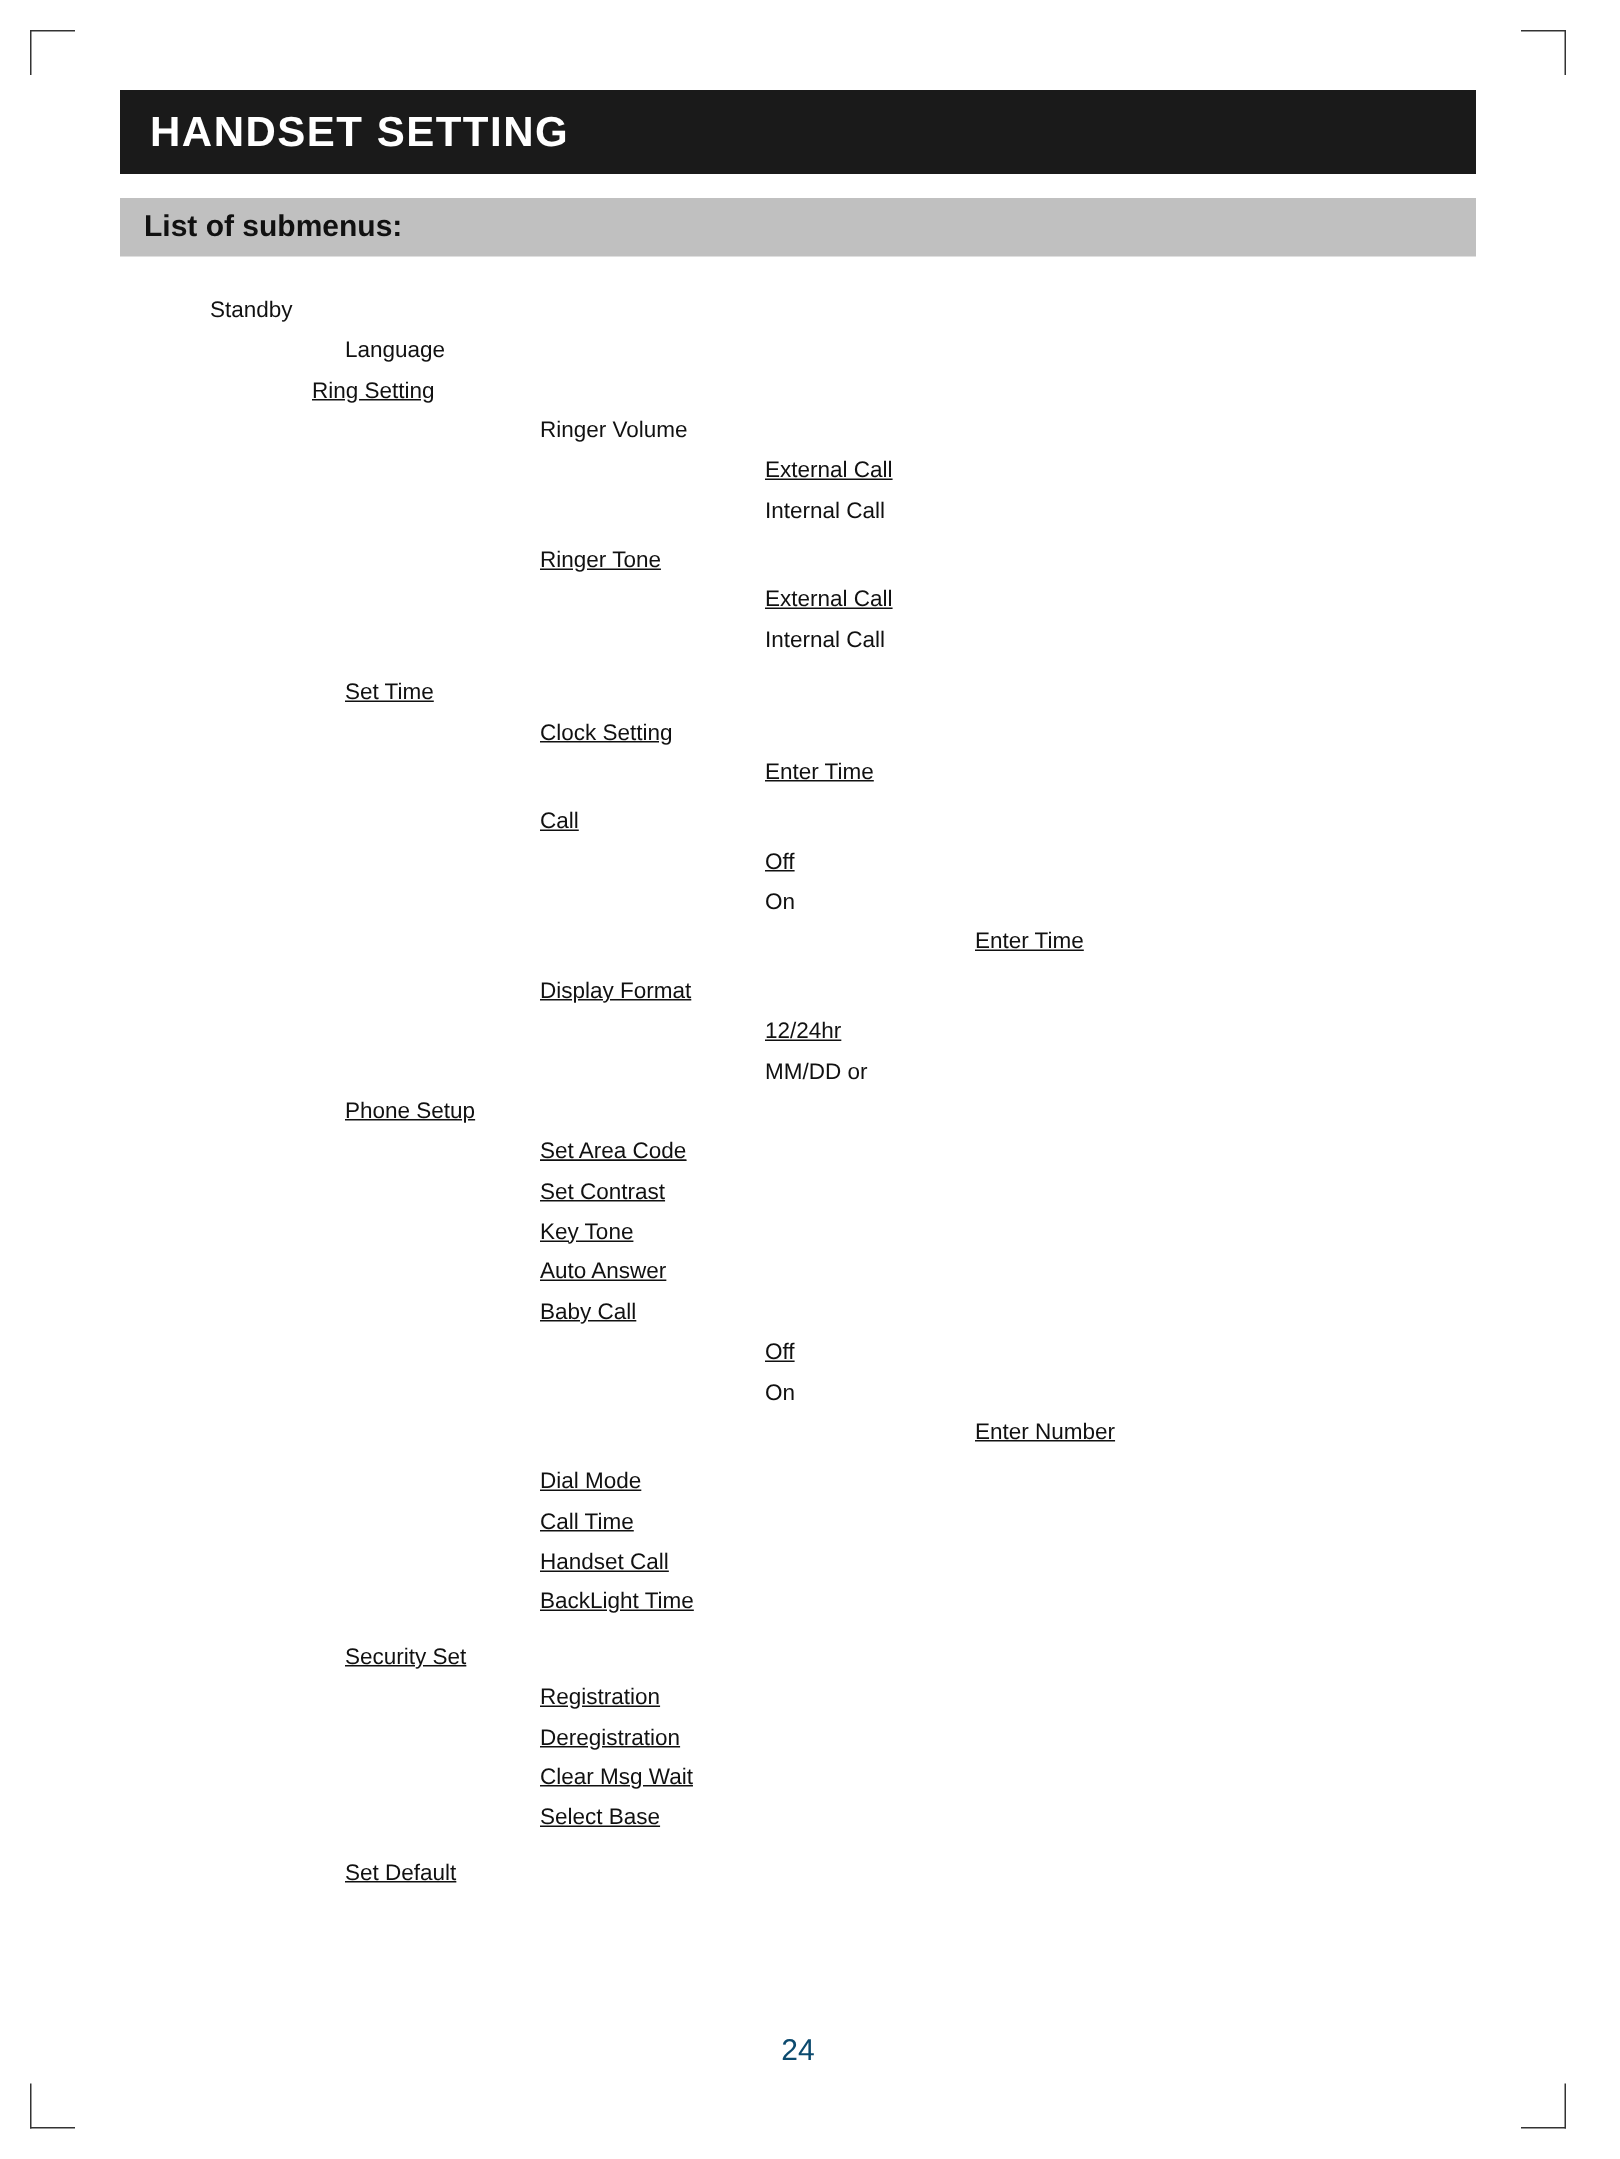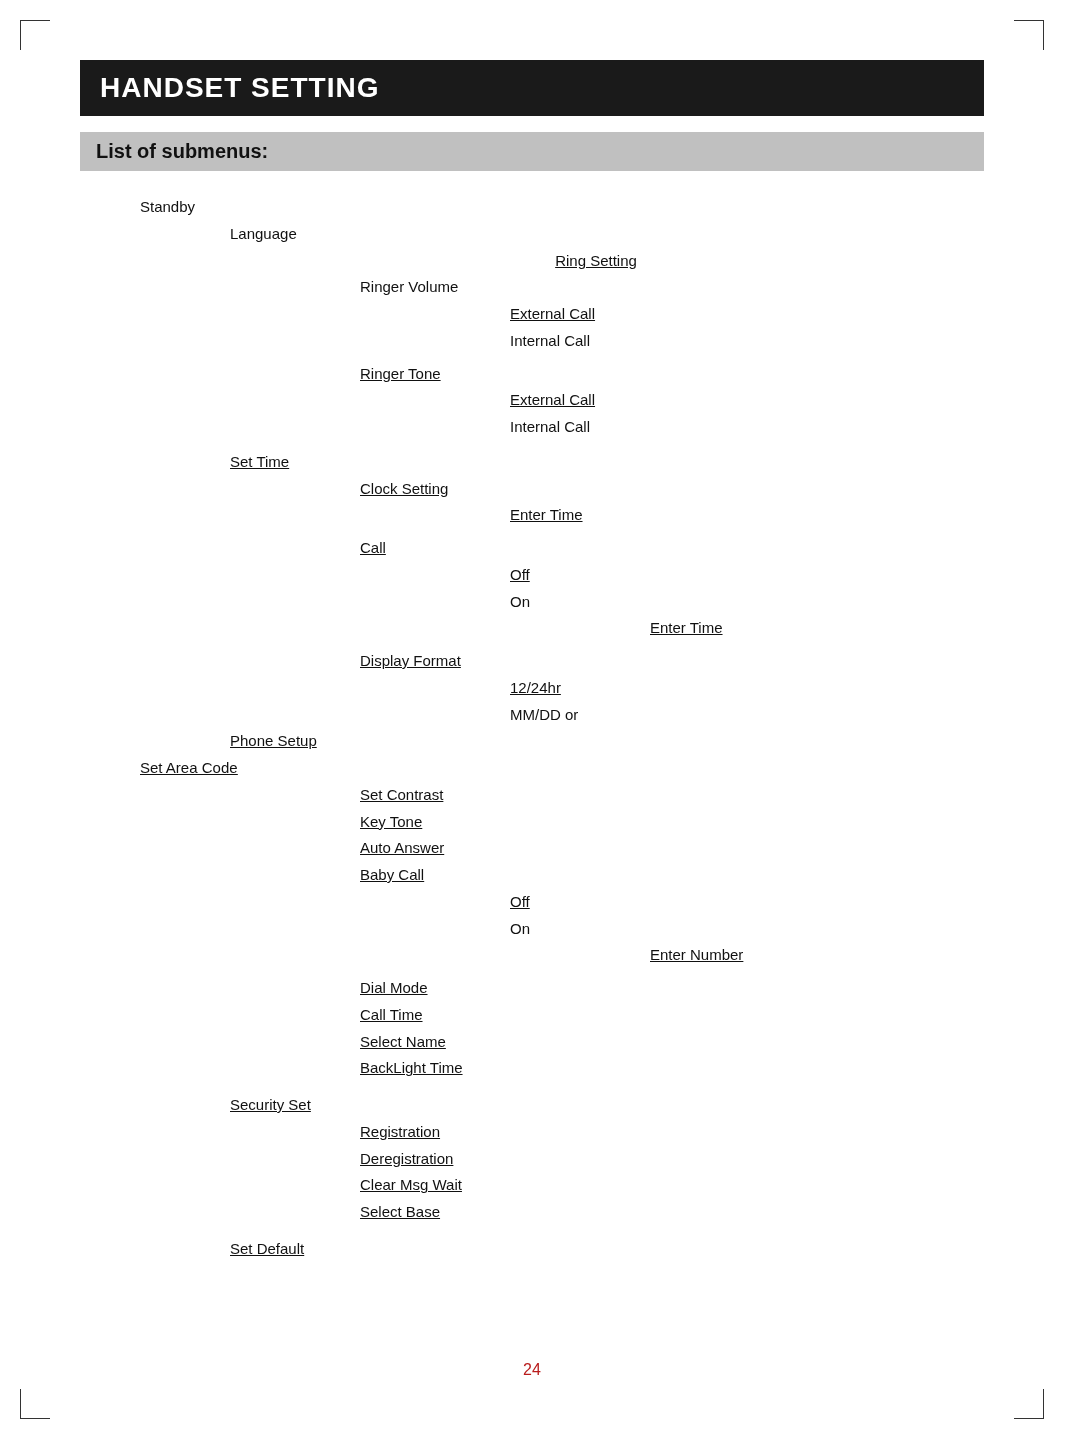--- a/index.html
+++ b/index.html
@@ -80,23 +80,23 @@
       font-weight: 700;
       font-family: Arial, sans-serif;
       color: #111;
     }
 
     .page-number {
       position: absolute;
       bottom: 60px;
       left: 50%;
       transform: translateX(-50%);
-      font-size: 16px;
-      font-family: Arial, sans-serif;
-      color: #b91c1c;
+      font-size: 20px;
+      font-family: Arial, sans-serif;
+      color: #0c4a6e;
     }
 
   </style>
 </head>
 <body>
 
 <div class="page-container">
 
   <div class="corner corner-tl"></div>
   <div class="corner corner-tr"></div>
@@ -114,21 +114,21 @@
   <div style="padding-left: 60px; font-size: 15px; font-family: Arial, sans-serif; color: #111; line-height: 1.65;">
 
     <div style="margin-left: 0px; margin-bottom: 2px;">
       <span>Standby</span>
     </div>
 
     <div style="margin-left: 90px; margin-bottom: 2px;">
       <span>Language</span>
     </div>
 
-    <div style="margin-left: 68px; margin-bottom: 2px; text-align: center;">
+    <div style="margin-left: 68px; margin-bottom: 2px;">
       <span style="text-decoration: underline;">Ring Setting</span>
     </div>
 
     <div style="margin-left: 220px; margin-bottom: 2px;">
       <span>Ringer Volume</span>
     </div>
 
     <div style="margin-left: 370px; margin-bottom: 2px;">
       <span style="text-decoration: underline;">External Call</span>
     </div>
@@ -186,21 +186,21 @@
     </div>
 
     <div style="margin-left: 370px; margin-bottom: 2px;">
       <span>MM/DD or</span>
     </div>
 
     <div style="margin-left: 90px; margin-bottom: 2px;">
       <span style="text-decoration: underline;">Phone Setup</span>
     </div>
 
-    <div style="margin-bottom: 2px; text-decoration: underline;">
+    <div style="margin-left: 220px; margin-bottom: 2px; text-decoration: underline;">
       <span style="text-decoration: underline;">Set Area Code</span>
     </div>
 
     <div style="margin-left: 220px; margin-bottom: 2px;">
       <span style="text-decoration: underline;">Set Contrast</span>
     </div>
 
     <div style="margin-left: 220px; margin-bottom: 2px;">
       <span style="text-decoration: underline;">Key Tone</span>
     </div>
@@ -227,21 +227,21 @@
 
     <div style="margin-left: 220px; margin-bottom: 2px;">
       <span style="text-decoration: underline;">Dial Mode</span>
     </div>
 
     <div style="margin-left: 220px; margin-bottom: 2px;">
       <span style="text-decoration: underline;">Call Time</span>
     </div>
 
     <div style="margin-left: 220px; margin-bottom: 2px;">
-      <span style="text-decoration: underline;">Select Name</span>
+      <span style="text-decoration: underline;">Handset Call</span>
     </div>
 
     <div style="margin-left: 220px; margin-bottom: 12px;">
       <span style="text-decoration: underline;">BackLight Time</span>
     </div>
 
     <div style="margin-left: 90px; margin-bottom: 2px;">
       <span style="text-decoration: underline;">Security Set</span>
     </div>
 

